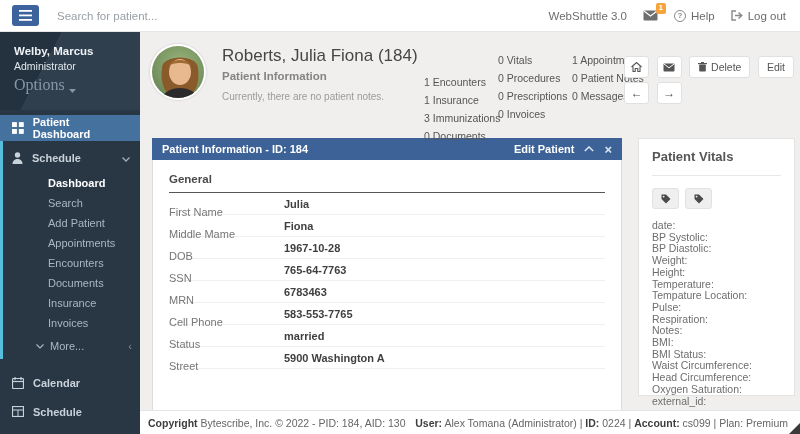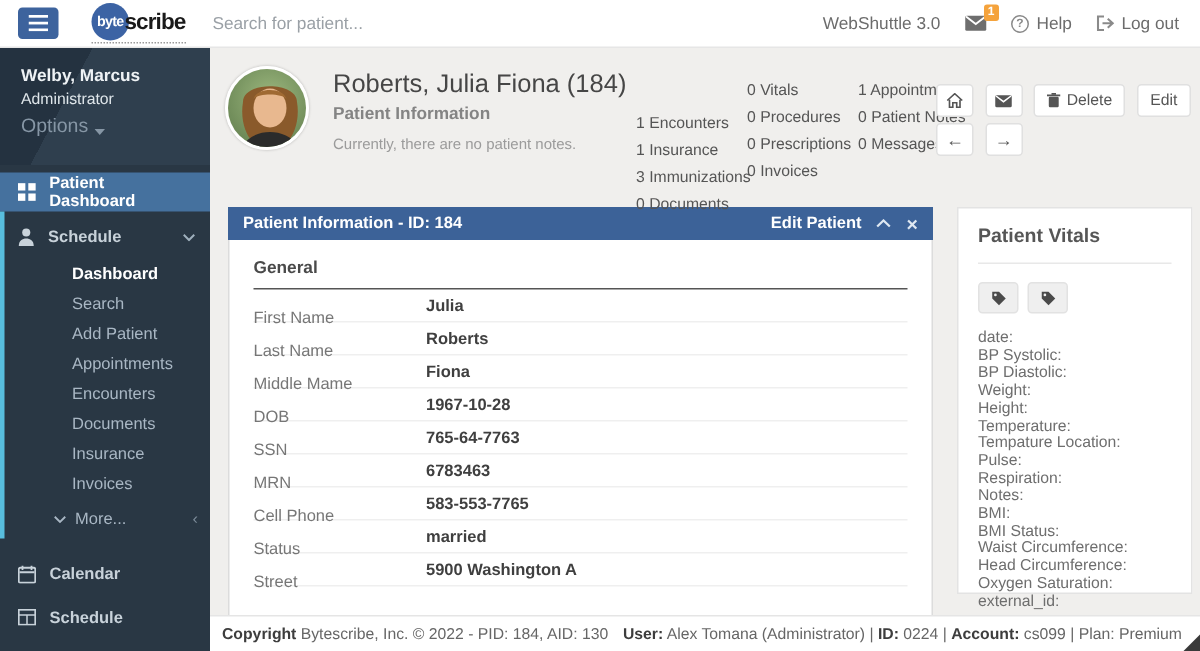--- a/index.html
+++ b/index.html
@@ -27,21 +27,21 @@
            border-radius:2px; padding:1px 3px; line-height:1.1; }
   .tb-link { display:flex; align-items:center; gap:5px; font-size:11.5px; color:#6c6c6c; cursor:pointer; }
   .q-circle { width:12px; height:12px; border:1.2px solid #8a8a8a; border-radius:50%; font-size:8px; font-weight:bold;
               display:flex; align-items:center; justify-content:center; color:#8a8a8a; }
 
   
   .sidebar { position:absolute; left:0; top:32px; width:140px; height:402px; background:#293744; z-index:20; }
   .user-panel { height:78px; background:linear-gradient(118deg,#243240 0 34%,#2f3f4e 34%); padding:13px 14px 0; }
   .user-name { color:#eef2f5; font-size:11.5px; font-weight:bold; }
   .user-role { color:#dfe6ea; font-size:10.5px; margin-top:3px; }
-  .user-options { color:#8696a5; font-size:13px; margin-top:4px; display:flex; align-items:flex-end; gap:4px; cursor:pointer; }
+  .user-options { color:#8696a5; font-size:16px; margin-top:4px; display:flex; align-items:flex-end; gap:4px; cursor:pointer;font-family:Liberation Serif, serif; }
   .nav-item { display:flex; align-items:center; gap:9px; height:26px; padding:0 12px; color:#c8d2da;
               font-size:11px; font-weight:bold; cursor:pointer; position:relative; }
   .nav-item.active { background:#45719e; color:#fff; margin-top:5px; }
   .nav-item .right-caret { position:absolute; right:10px; color:#9fb0bd; }
   .submenu { list-style:none; padding:3px 0 2px; }
   .submenu li { padding:3px 0 3px 48px; font-size:11px; color:#a9b7c4; cursor:pointer; height:20px; }
   .submenu li.current { color:#fff; font-weight:bold; }
   .more-row { display:flex; align-items:center; gap:6px; padding:3px 0 3px 36px; font-size:11px; color:#a9b7c4;
               cursor:pointer; position:relative; height:20px; }
   .more-row .right-angle, .nav-item .right-angle { position:absolute; right:8px; color:#7c8b99; font-size:11px; }
@@ -107,24 +107,20 @@
 <div class="app">
 
   <header class="topbar">
     <button class="hamburger">
       <svg width="13" height="11" viewBox="0 0 13 11">
         <rect x="0" y="0" width="13" height="1.8" fill="#fff"></rect>
         <rect x="0" y="4.5" width="13" height="1.8" fill="#fff"></rect>
         <rect x="0" y="9" width="13" height="1.8" fill="#fff"></rect>
       </svg>
     </button>
-    <div class="logo">
-      <span class="logo-byte">byte</span>
-      <span class="logo-scribe">scribe</span>
-    </div>
     <input class="search-input" type="text" placeholder="Search for patient..." style="">
     <div class="topbar-right">
       <span class="app-version">WebShuttle 3.0</span>
       <span class="mail-btn">
         <svg width="15" height="11" viewBox="0 0 15 11">
           <rect x="0.5" y="0.5" width="14" height="10" rx="1" fill="#6e6e6e"></rect>
           <polyline points="1,1 7.5,6 14,1" fill="none" stroke="#fff" stroke-width="1.2"></polyline>
         </svg>
         <span class="badge">1</span>
       </span>
@@ -319,24 +315,20 @@
             <span class="tool-icon">
               <span style="font-size:13px; line-height:1;">×</span>
             </span>
           </div>
         </div>
         <div class="panel-body">
           <div class="section-title">General</div>
           <div class="field-row">
             <span class="field-label">First Name</span>
             <span class="field-value">Julia</span>
-          </div>
-          <div class="field-row">
-            <span class="field-label">Last Name</span>
-            <span class="field-value">Roberts</span>
           </div>
           <div class="field-row">
             <span class="field-label">Middle Mame</span>
             <span class="field-value">Fiona</span>
           </div>
           <div class="field-row">
             <span class="field-label">DOB</span>
             <span class="field-value">1967-10-28</span>
           </div>
           <div class="field-row">

